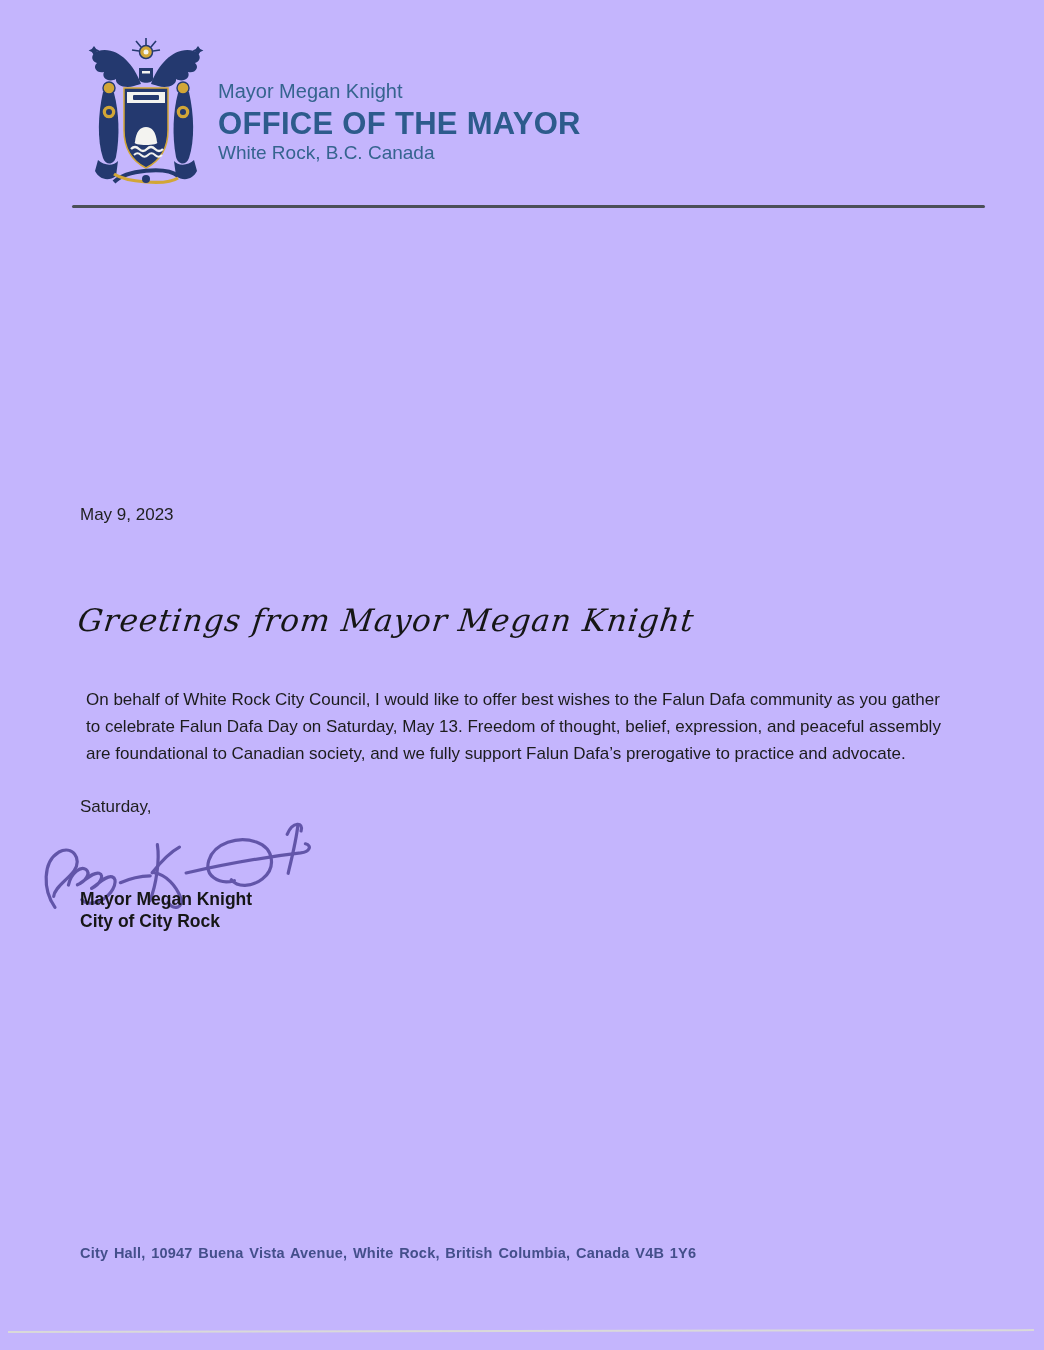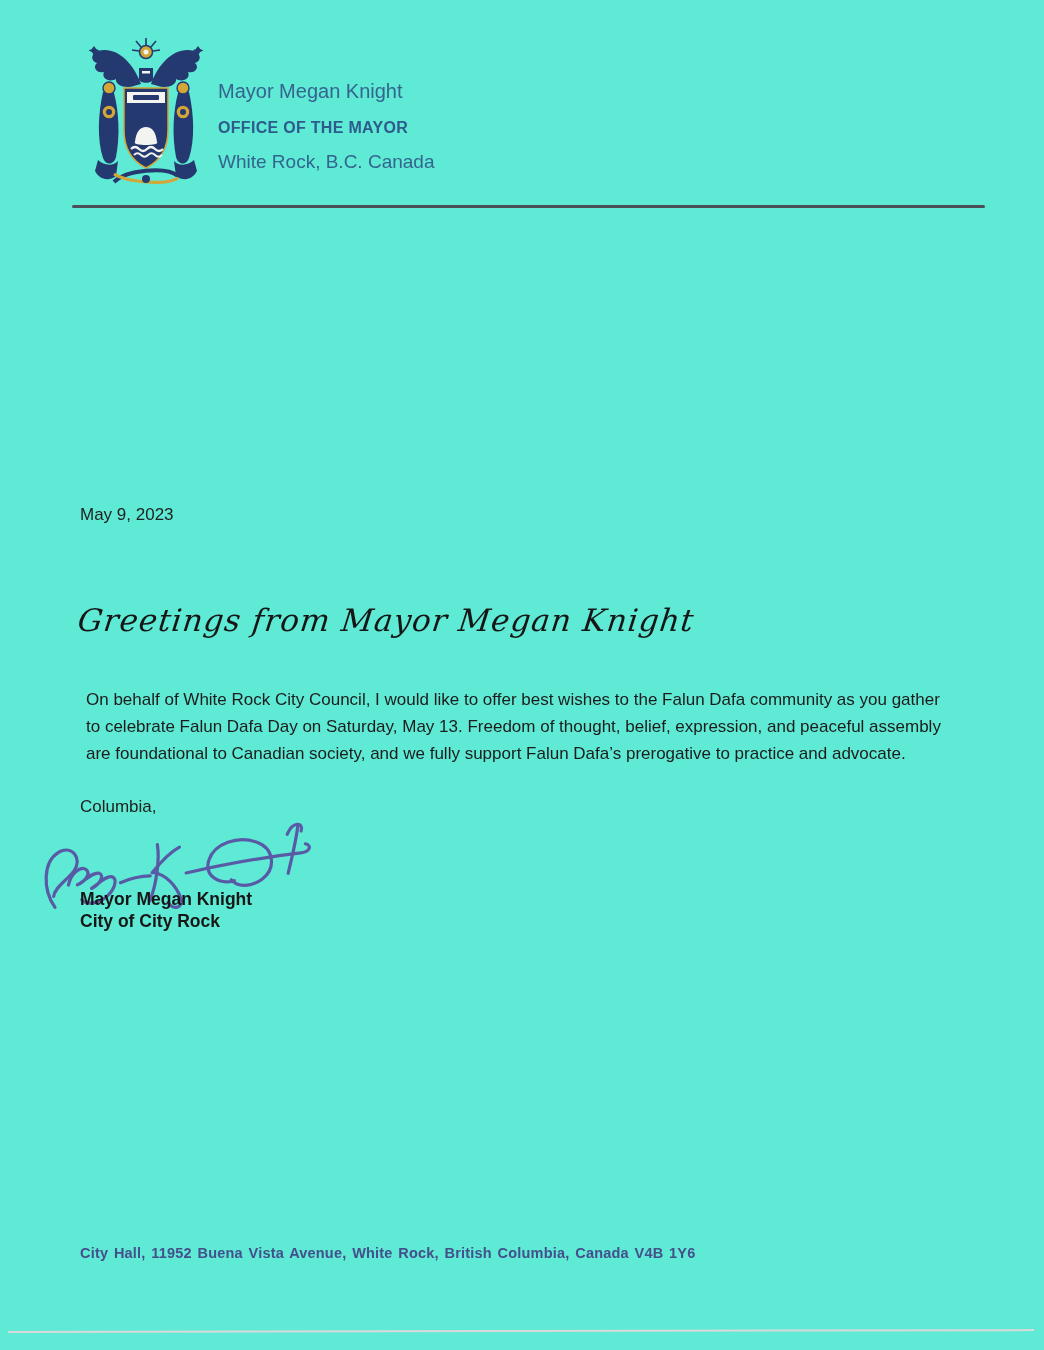--- a/index.html
+++ b/index.html
@@ -9,28 +9,28 @@
     --ink-black:#1f1f1f;
     --signature-ink:#5a4ea2;
     --crest-navy:#24396f;
     --crest-gold:#d2a637;
     --crest-white:#f3f3f0;
     --rule-gray:#4b5058;
     --scan-edge:#d9d9d9;
   }
   html,body{margin:0;padding:0;background:#ffffff;}
   #page{
-    position:relative;width:1044px;height:1350px;background:#5eead4;
+    position:relative;width:1044px;height:1350px;background:#c4b5fd;
     font-family:"Liberation Sans",sans-serif;color:var(--ink-black);overflow:hidden;
   }
   .crest{position:absolute;left:86px;top:36px;width:120px;height:162px;}
   .head-text{position:absolute;left:218px;top:80px;}
   .h-name{font-size:20px;color:var(--header-blue);}
-  .h-office{font-size:16px;font-weight:700;color:var(--office-blue);letter-spacing:.3px;margin-top:16px;}
-  .h-loc{font-size:19px;color:var(--header-blue);margin-top:14px;}
+  .h-office{font-size:31px;font-weight:700;color:var(--office-blue);letter-spacing:.3px;margin-top:3px;}
+  .h-loc{font-size:19px;color:var(--header-blue);margin-top:0;}
   .rule{position:absolute;left:72px;top:205px;width:913px;height:3px;background:var(--rule-gray);border-radius:2px;}
   .date{position:absolute;left:80px;top:505px;font-size:17px;text-align:center;}
   .salutation{
     position:absolute;left:76px;top:602px;
     font-family:"DejaVu Serif",serif;font-style:italic;
     font-size:31px;letter-spacing:1px;transform:skewX(-7deg);transform-origin:left bottom;
     color:#161616;white-space:nowrap;
   }
   .body{position:absolute;left:80px;top:680px;width:856px;margin:6px;font-size:17px;line-height:27px;color:#1c1c1c;}
   .closing{position:absolute;left:80px;top:797px;font-size:17px;}
@@ -102,21 +102,21 @@
   </header>
 
   <div class="rule"></div>
 
   <div class="date">May 9, 2023</div>
 
   <div class="salutation">Greetings from Mayor Megan Knight</div>
 
   <p class="body">On behalf of White Rock City Council, I would like to offer best wishes to the Falun Dafa community as you gather to celebrate Falun Dafa Day on Saturday, May 13. Freedom of thought, belief, expression, and peaceful assembly are foundational to Canadian society, and we fully support Falun Dafa’s prerogative to practice and advocate.</p>
 
-  <div class="closing">Columbia,</div>
+  <div class="closing">Saturday,</div>
 
   <div class="signature">
     <svg viewBox="0 0 288 104" width="288" height="104" aria-hidden="true">
       <g fill="none" stroke="#5a4ea2" stroke-width="3.2" stroke-linecap="round" stroke-linejoin="round" opacity="0.92">
 
         <path d="M14,88 C2,70 3,42 19,33 C33,26 43,40 34,52 C27,61 14,68 13,77"></path>
         <path d="M28,66 C31,54 41,47 46,51 C51,55 45,63 37,66 C44,63 53,53 59,55 C65,57 59,67 51,70 C58,66 66,57 72,59 C78,61 74,73 64,80 C56,85 46,87 41,81"></path>
 
         <path d="M80,65 C90,61 100,59 110,59"></path>
 
@@ -132,17 +132,17 @@
       </g>
     </svg>
   </div>
 
   <div class="signer">
     <div>Mayor Megan Knight</div>
     <div>City of City Rock</div>
   </div>
 
   <footer class="pagefoot">
-    <div>City Hall, 11952 Buena Vista Avenue, White Rock, British Columbia, Canada V4B 1Y6</div>
+    <div>City Hall, 10947 Buena Vista Avenue, White Rock, British Columbia, Canada V4B 1Y6</div>
   </footer>
 
   <div class="scan-edge"></div>
 </div>
 
 </body></html>

